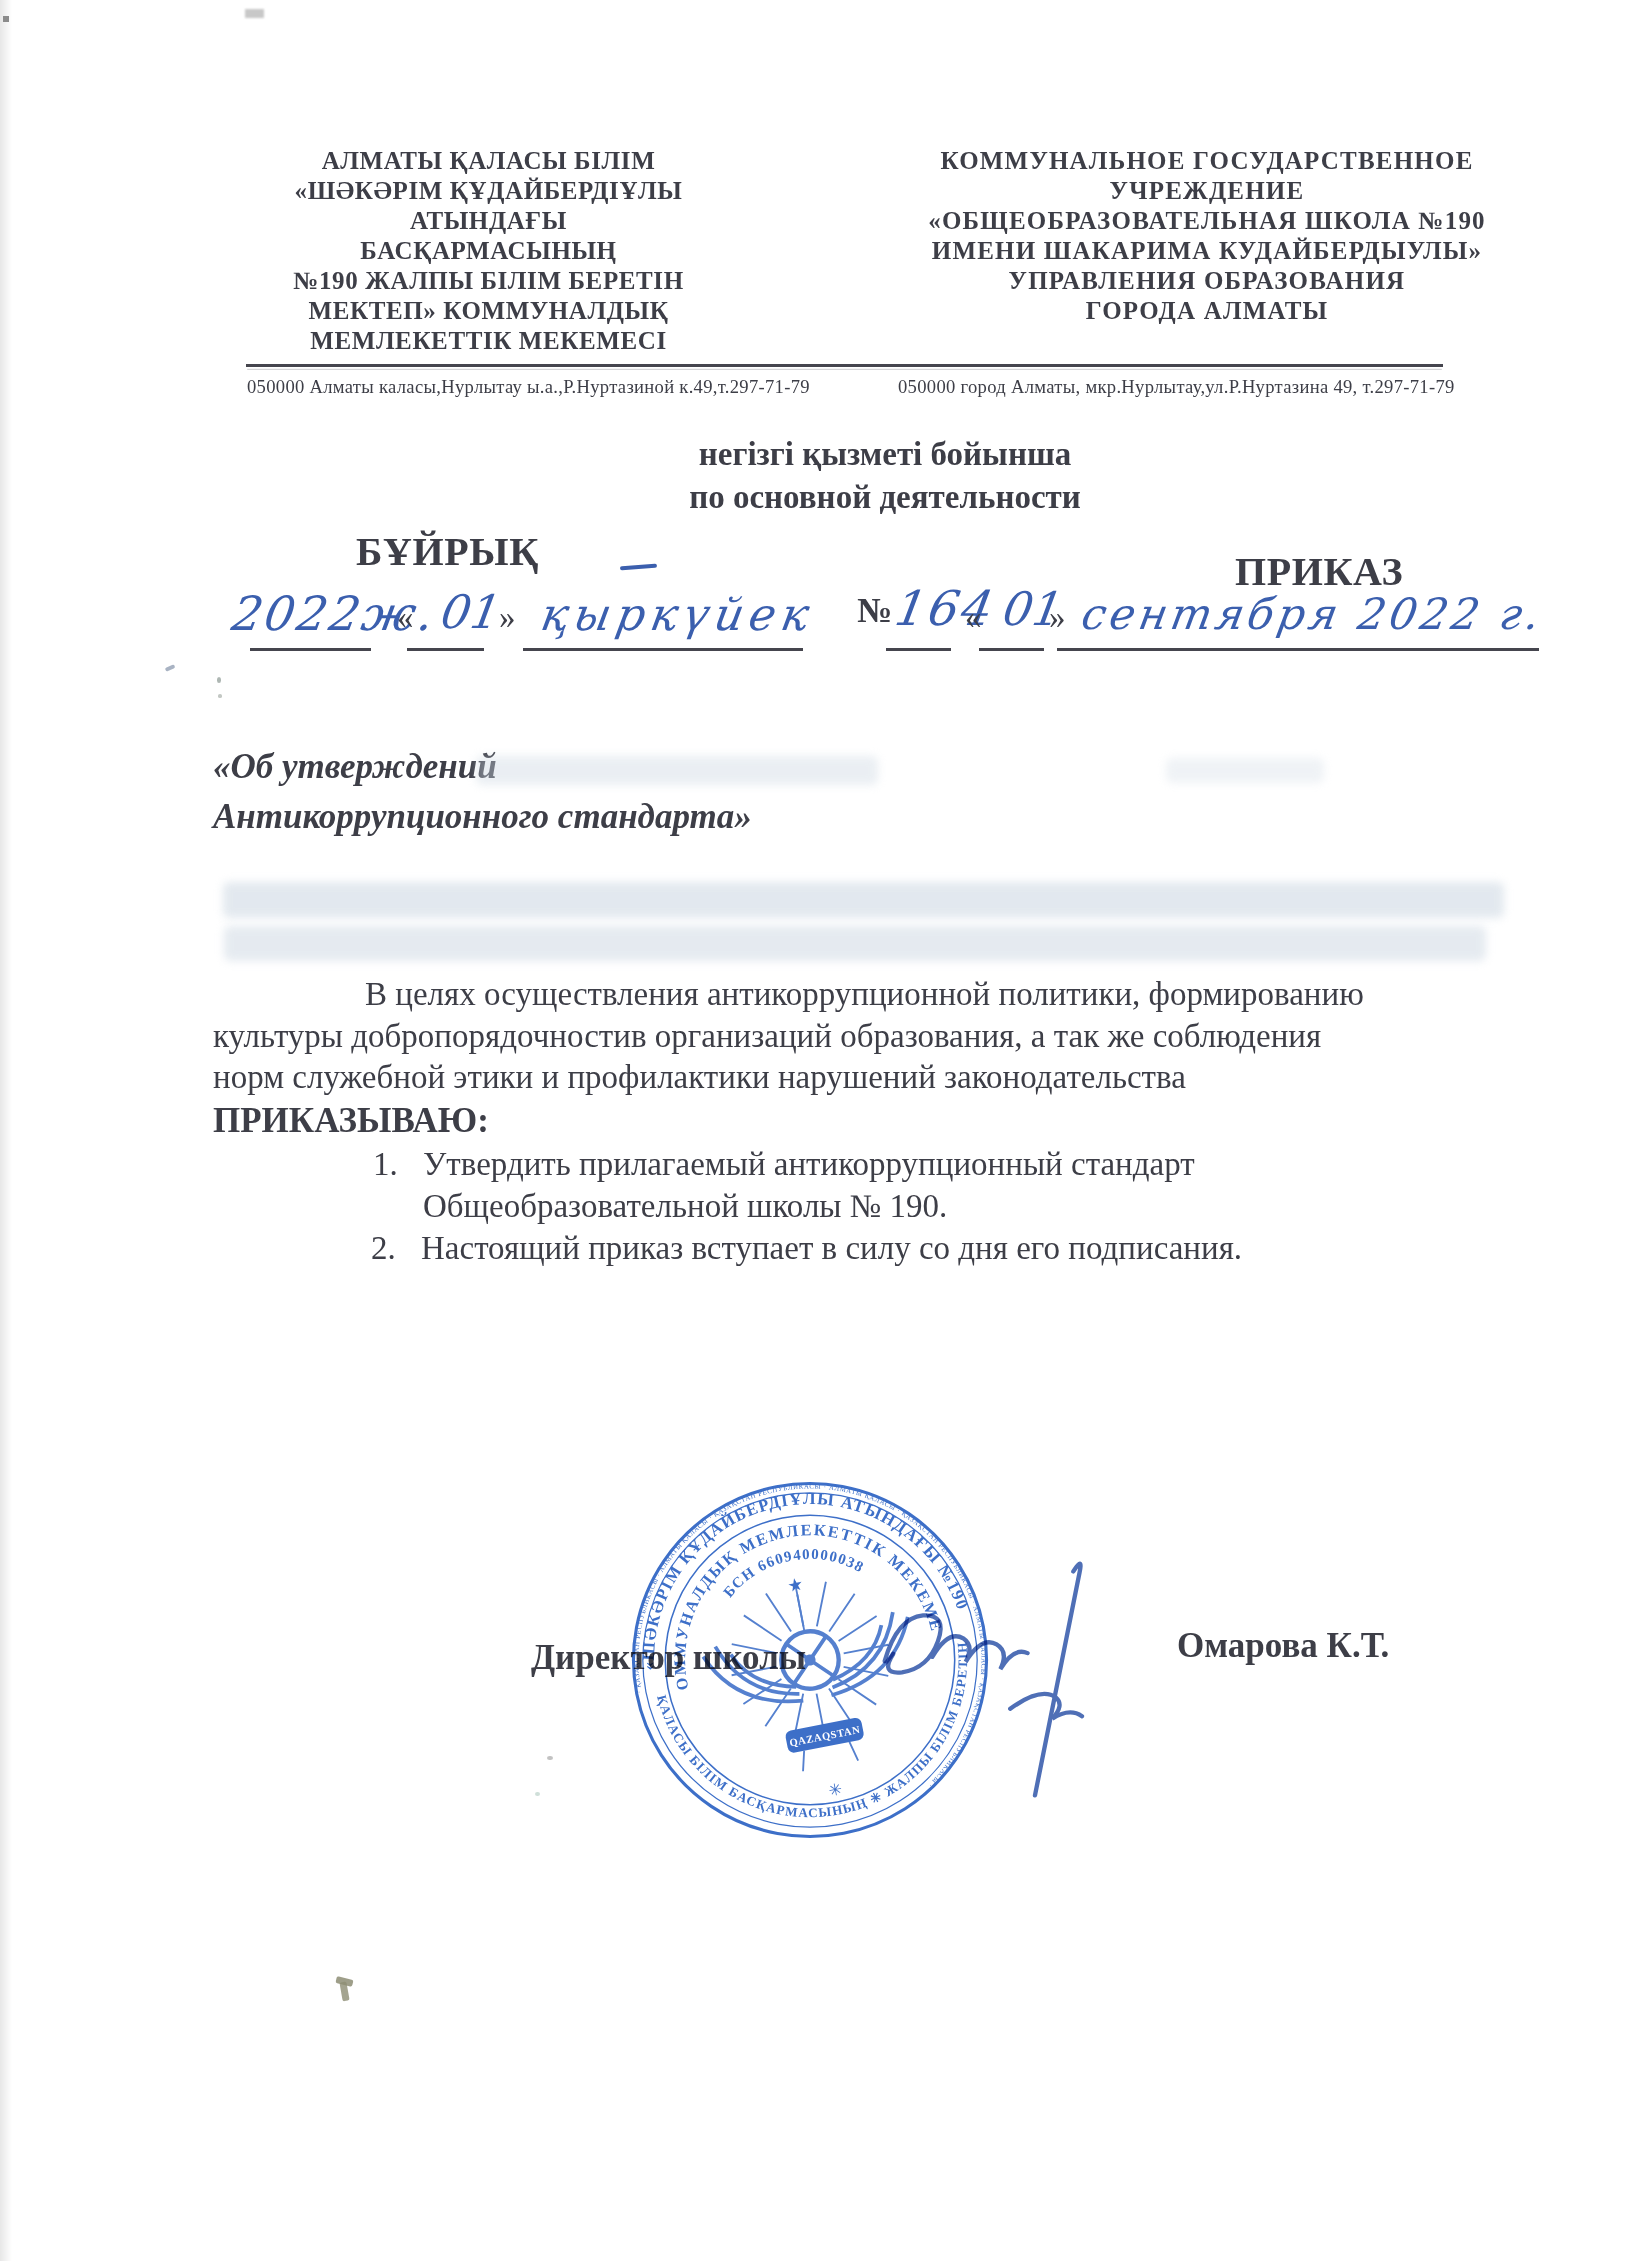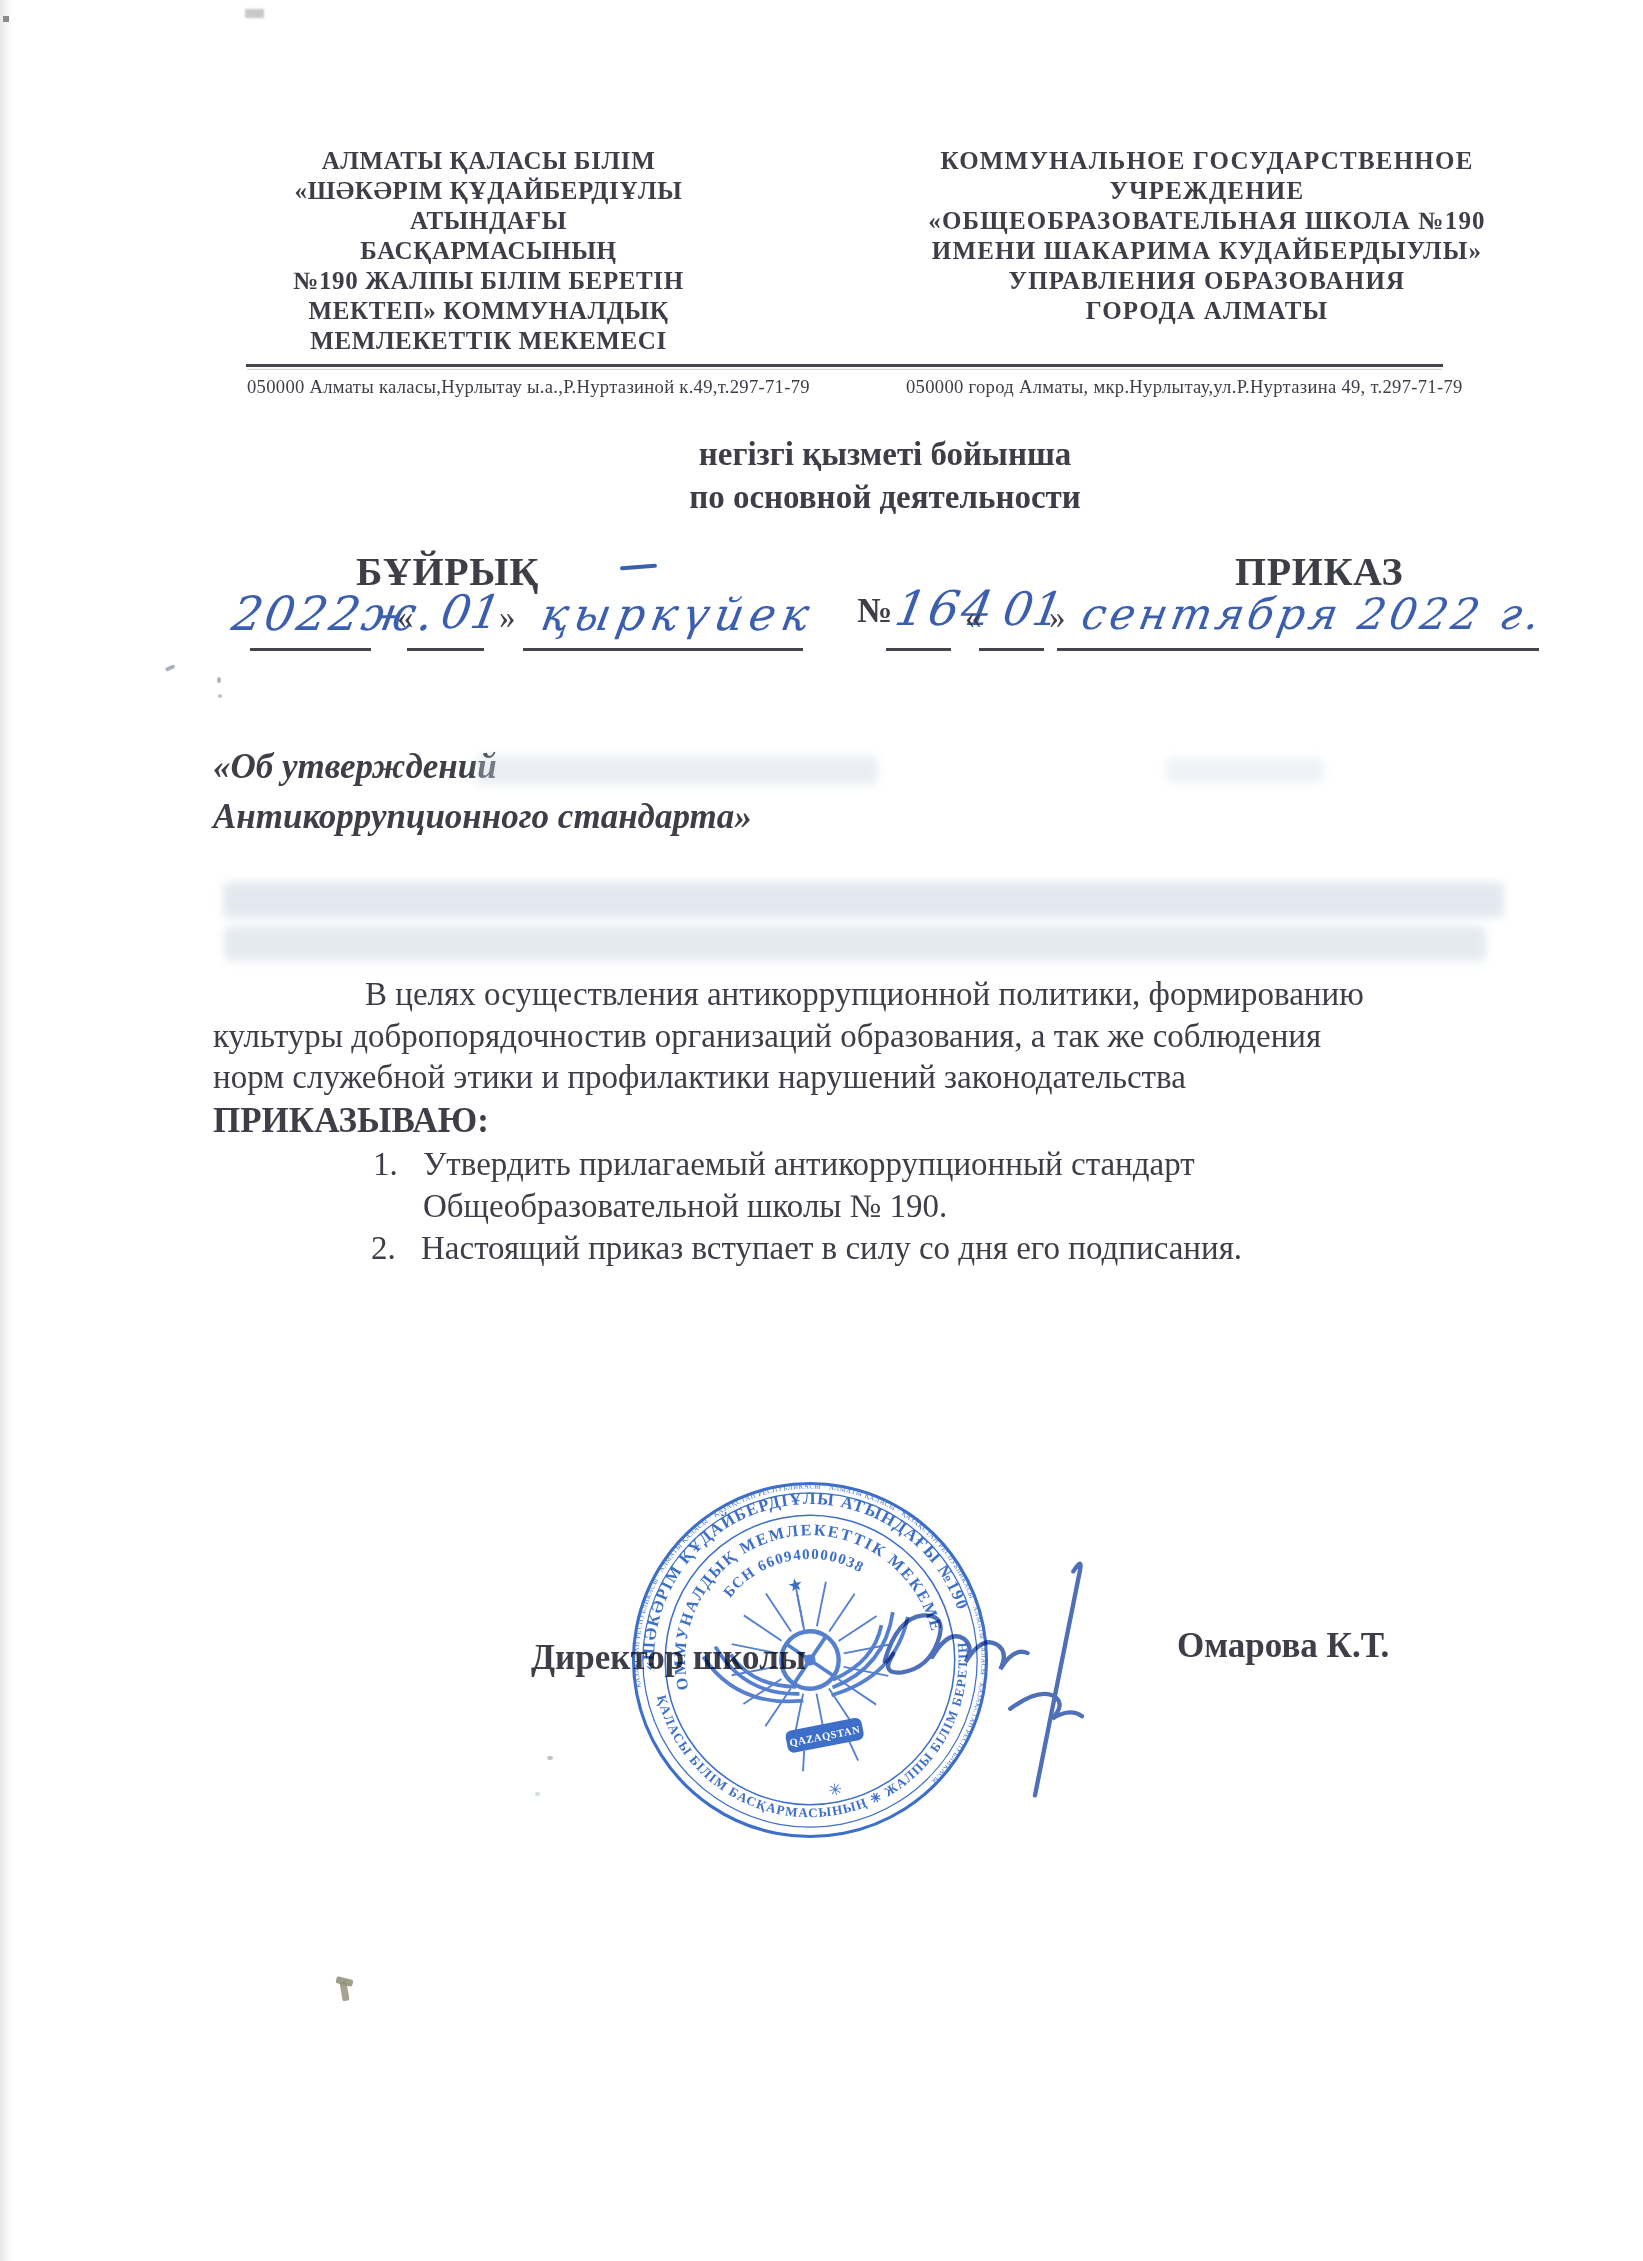--- a/index.html
+++ b/index.html
@@ -60,26 +60,26 @@
     <div>УЧРЕЖДЕНИЕ</div>
     <div>«ОБЩЕОБРАЗОВАТЕЛЬНАЯ ШКОЛА №190</div>
     <div>ИМЕНИ ШАКАРИМА КУДАЙБЕРДЫУЛЫ»</div>
     <div>УПРАВЛЕНИЯ ОБРАЗОВАНИЯ</div>
     <div>ГОРОДА АЛМАТЫ</div>
   </div>
 
   <div class="divider" style="left:246px;top:364px;width:1197px;"></div>
 
   <div class="abs nowrap" style="left:247px;top:376px;font-size:18.6px;letter-spacing:0.3px;">050000 Алматы каласы,Нурлытау ы.а.,Р.Нуртазиной к.49,т.297-71-79</div>
-  <div class="abs nowrap" style="left:898px;top:376px;font-size:18.6px;letter-spacing:0.3px;margin-left:8px;">050000 город Алматы, мкр.Нурлытау,ул.Р.Нуртазина 49, т.297-71-79</div>
+  <div class="abs nowrap" style="left:898px;top:376px;font-size:18.6px;letter-spacing:0.3px;">050000 город Алматы, мкр.Нурлытау,ул.Р.Нуртазина 49, т.297-71-79</div>
 
   <div class="abs ctr b" style="left:557px;top:436px;width:656px;font-size:33px;">негізгі қызметі бойынша</div>
   <div class="abs ctr b" style="left:557px;top:479px;width:656px;font-size:33px;">по основной деятельности</div>
 
-  <div class="abs b" style="left:356px;top:548px;font-size:40px;letter-spacing:0.6px;">БҰЙРЫҚ</div>
+  <div class="abs b" style="left:356px;top:528px;font-size:40px;letter-spacing:0.6px;">БҰЙРЫҚ</div>
   <div class="abs b" style="left:1189px;top:548px;font-size:40px;letter-spacing:0.6px;margin-left:46px;">ПРИКАЗ</div>
 
   <div class="abs hw" style="left:228px;top:586px;font-size:47px;letter-spacing:2.5px;">2022ж.</div>
   <div class="abs" style="left:397px;top:599px;font-size:33px;">«</div>
   <div class="abs hw" style="left:437px;top:585px;font-size:46px;">01</div>
   <div class="abs" style="left:499px;top:599px;font-size:33px;">»</div>
   <div class="abs hw" style="left:537px;top:588px;font-size:45px;letter-spacing:5.6px;">қыркүйек</div>
   <div class="abs" style="left:620px;top:565px;width:37px;height:4.3px;background:var(--hand);transform:rotate(-4deg);border-radius:2.5px;"></div>
 
   <div class="abs b" style="left:857px;top:591px;font-size:35px;">№</div>

